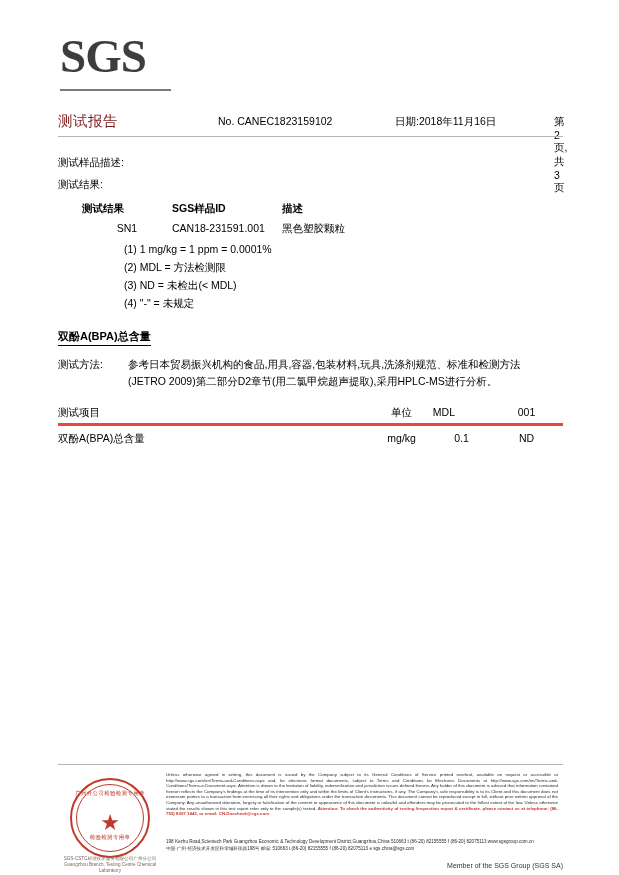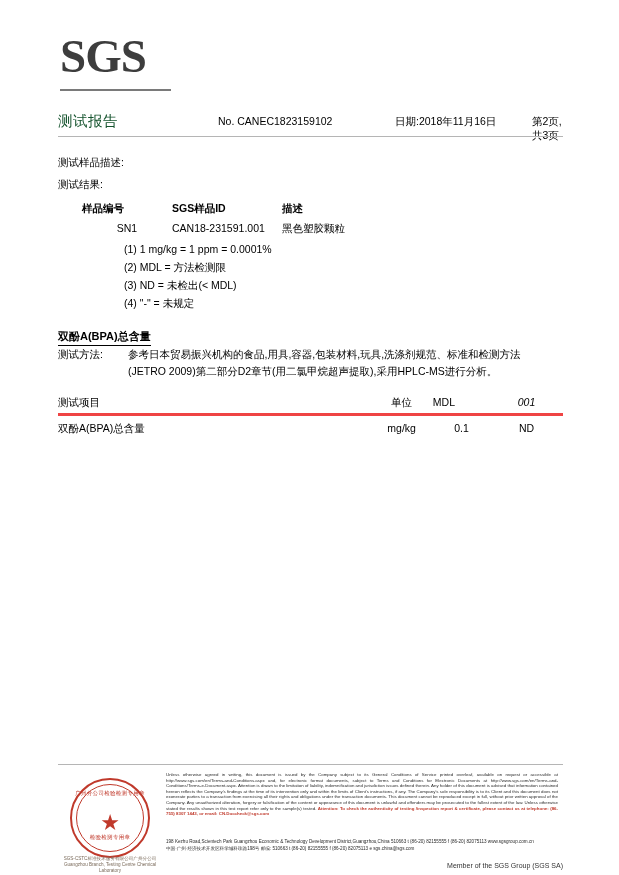--- a/index.html
+++ b/index.html
@@ -53,40 +53,40 @@
   .title-row {
     position: absolute;
     left: 58px;
     top: 112px;
     width: 505px;
     height: 22px;
   }
   .doc-title {
     font-size: 14.5px;
     font-weight: normal;
-    color: #14532d;
+    color: #7f1d1d;
     letter-spacing: 0.5px;
   }
   .title-no {
     position: absolute;
     left: 160px;
     top: 3px;
     font-size: 10.5px;
     color: #000;
   }
   .title-date {
     position: absolute;
     left: 337px;
     top: 3px;
     font-size: 10.5px;
     color: #000;
   }
   .title-page {
     position: absolute;
-    left: 474px;
+    left: 496px;
     top: 3px;
     font-size: 10.5px;
     color: #000;
   }
   .title-underline {
     position: absolute;
     left: 58px;
     top: 136px;
     width: 505px;
     height: 1px;
@@ -152,20 +152,21 @@
   .section-head {
     margin-top: 14px;
     font-size: 11px;
     font-weight: bold;
     display: inline-block;
     border-bottom: 1px solid #000;
     padding-bottom: 1px;
   }
 
   .method {
+    margin-top: 10px;
     position: relative;
   }
   .method-label {
     display: inline-block;
     width: 70px;
     vertical-align: top;
     font-size: 10.5px;
   }
   .method-body {
     display: inline-block;
@@ -183,21 +184,21 @@
     font-size: 10.5px;
   }
   .res-table th {
     font-weight: normal;
     text-align: left;
     padding: 0 0 3px 0;
     border-bottom: 3px solid #ef4444;
   }
   .res-table th.u { text-align: center; }
   .res-table th.m { text-align: left; margin-top: 12px; }
-  .res-table th.s { text-align: center; font-style: italic; }
+  .res-table th.s { text-align: center; }
   .res-table td {
     padding: 4px 0 0 0;
   }
   .res-table td.u { text-align: center; }
   .res-table td.m { text-align: center; }
   .res-table td.s { text-align: center; }
   .col-item  { width: 300px; }
   .col-unit  { width: 60px; }
   .col-mdl   { width: 55px; }
   .col-res   { width: 70px; }
@@ -319,21 +320,21 @@
 
   <div class="body">
 
     <p class="line sample-desc">测试样品描述:</p>
 
     <p class="line">测试结果:</p>
 
     <table class="samp-table">
       <thead>
         <tr>
-          <th class="c-sn">样品编号</th>
+          <th class="c-sn">测试结果</th>
           <th class="c-id">SGS样品ID</th>
           <th class="c-de">描述</th>
         </tr>
       </thead>
       <tbody>
         <tr>
           <td class="c-sn">SN1</td>
           <td class="c-id">CAN18-231591.001</td>
           <td class="c-de">黑色塑胶颗粒</td>
         </tr>

